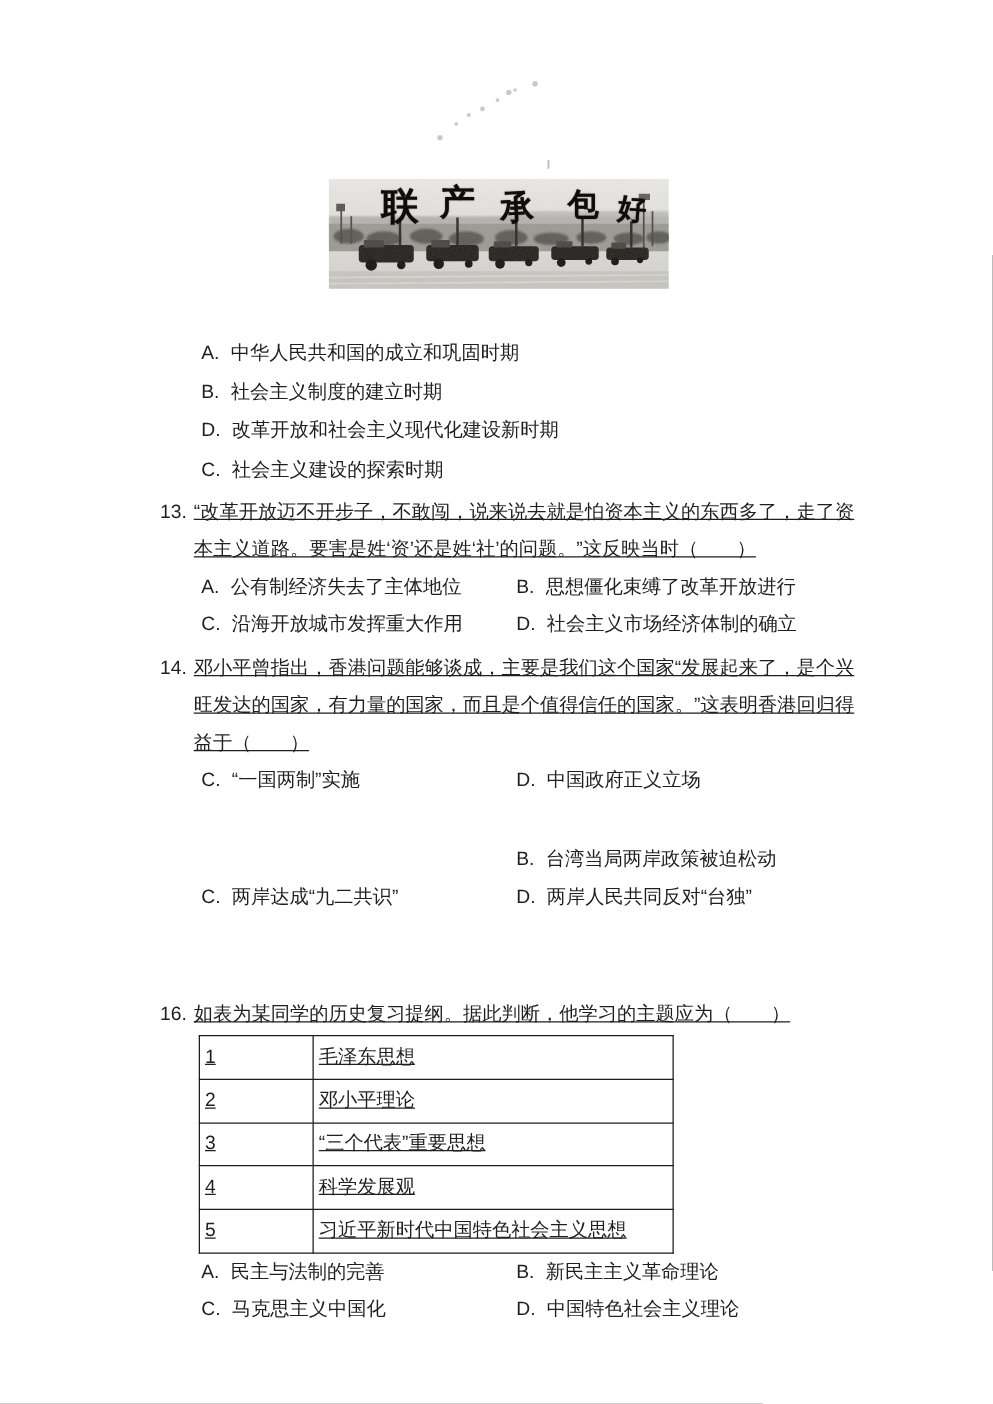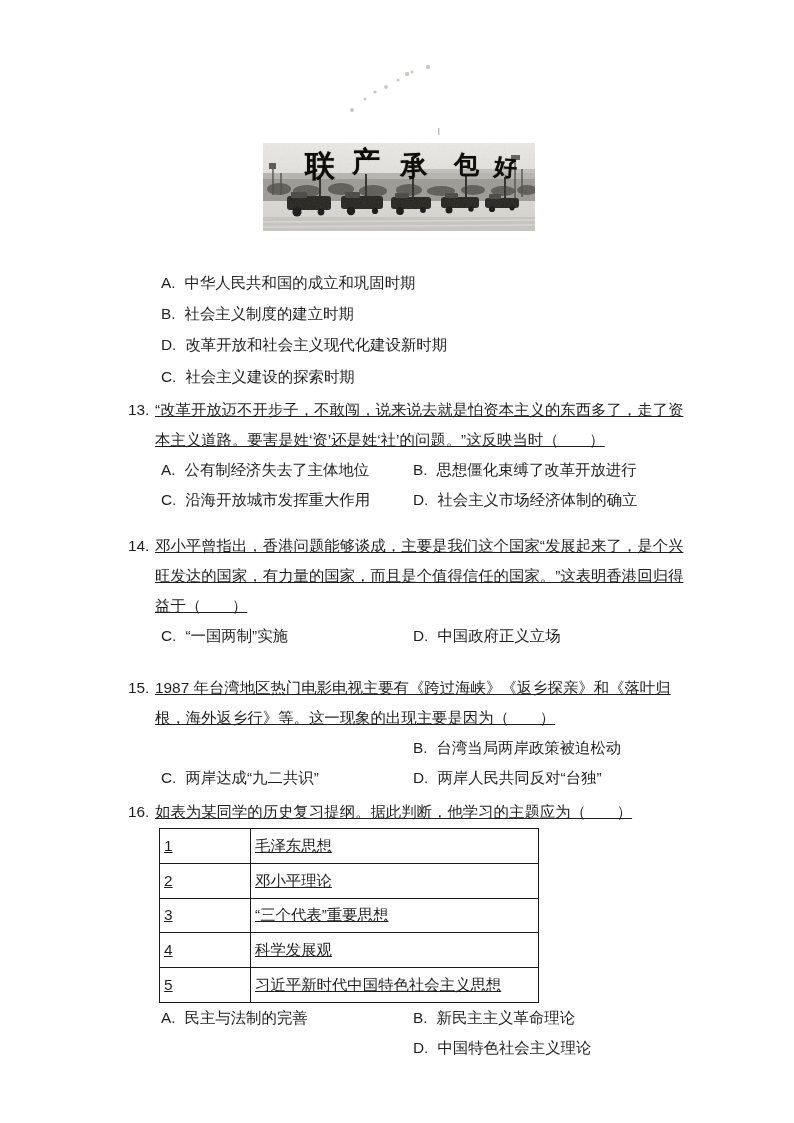--- a/index.html
+++ b/index.html
@@ -23,21 +23,21 @@
   .bc0 { left:42px;  top:8px;  font-size:30px; }
   .bc1 { left:89px;  top:5px;  font-size:28px; }
   .bc2 { left:137px; top:10px; font-size:27px; transform:rotate(-3deg); }
   .bc3 { left:191px; top:9px;  font-size:25px; }
   .bc4 { left:231px; top:13px; font-size:23px; transform:rotate(4deg); }
 
   
   .q { position:absolute; left:128px; width:560px; font-size:15.4px; line-height:30px;text-decoration:underline; }
   .q12 { top:267px; }
   .q13 { top:395px; }
-  .q14 { top:531px; }
+  .q14 { top:520px; }
   .q15 { top:673px; }
   .q16 { top:797px; }
   .stem { margin:0; padding-left:27px; text-indent:-27px; }
   .qnum { display:inline-block; width:27px; text-indent:0; }
   .orow { position:relative; height:30px; }
   .q12 .orow { height:31.4px; }
   .opt { position:absolute; top:50%; transform:translateY(-50%); white-space:nowrap; }
   .opt.a { left:33px; }
   .opt.b { left:285px; }
   .olabel { display:inline-block; margin-right:9px; }
@@ -194,21 +194,20 @@
 
   <div class="q q14">
     <p class="stem"><span class="qnum">14.</span><span>邓小平曾指出，香港问题能够谈成，主要是我们这个国家“发展起来了，是个兴旺发达的国家，有力量的国家，而且是个值得信任的国家。”这表明香港回归得益于（　　）</span></p>
     <div class="orow">
       <span class="opt a"><span class="olabel">C.</span><span>“一国两制”实施</span></span>
       <span class="opt b"><span class="olabel">D.</span><span>中国政府正义立场</span></span>
     </div>
   </div>
 
   <div class="q q15">
-    <p class="stem"><span class="qnum">15.</span><span>1987 年台湾地区热门电影电视主要有《跨过海峡》《返乡探亲》和《落叶归根，海外返乡行》等。这一现象的出现主要是因为（　　）</span></p>
     <div class="orow">
       <span class="opt b"><span class="olabel">B.</span><span>台湾当局两岸政策被迫松动</span></span>
     </div>
     <div class="orow">
       <span class="opt a"><span class="olabel">C.</span><span>两岸达成“九二共识”</span></span>
       <span class="opt b"><span class="olabel">D.</span><span>两岸人民共同反对“台独”</span></span>
     </div>
   </div>
 
   <div class="q q16">
@@ -235,17 +234,18 @@
           <td class="cnum">5</td>
           <td class="ctxt">习近平新时代中国特色社会主义思想</td>
         </tr>
       </tbody>
     </table>
     <div class="orow">
       <span class="opt a"><span class="olabel">A.</span><span>民主与法制的完善</span></span>
       <span class="opt b"><span class="olabel">B.</span><span>新民主主义革命理论</span></span>
     </div>
     <div class="orow">
+      <span class="opt a"><span class="olabel">C.</span><span>马克思主义中国化</span></span>
       <span class="opt b"><span class="olabel">D.</span><span>中国特色社会主义理论</span></span>
     </div>
   </div>
 
 </div>
 
 </body></html>

